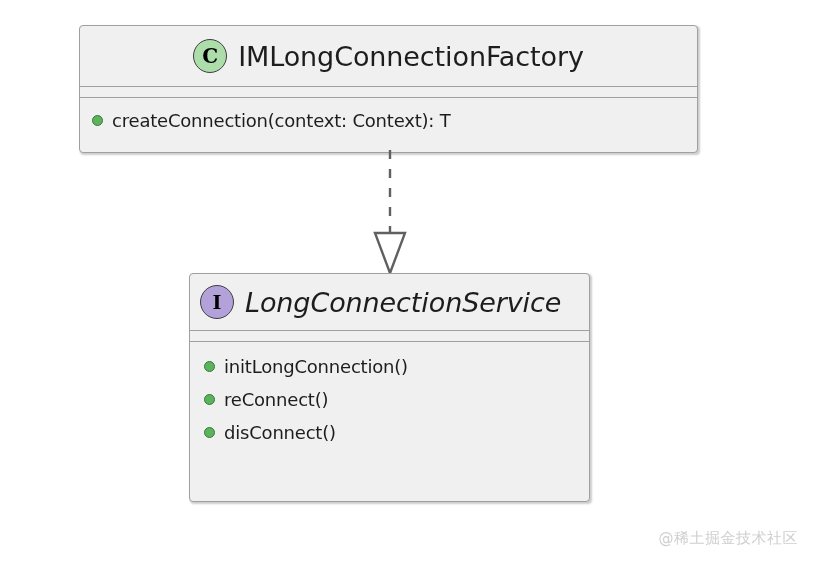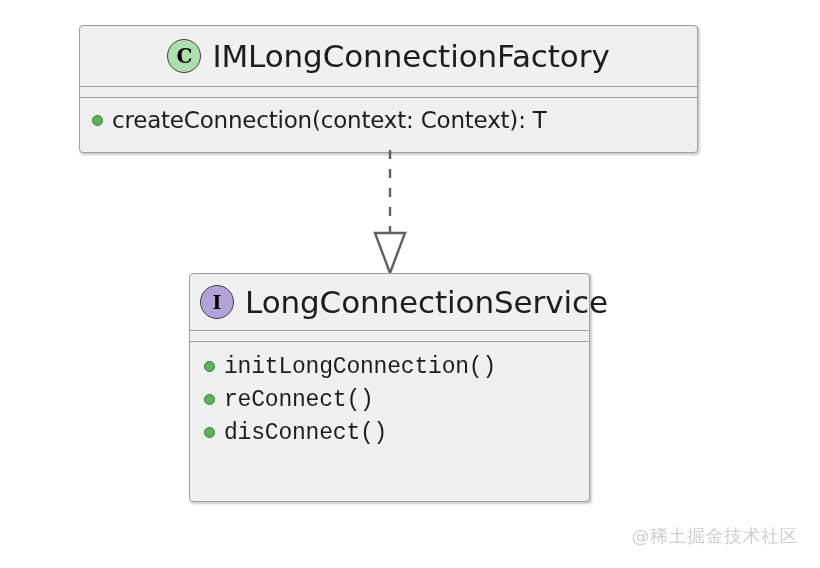--- a/index.html
+++ b/index.html
@@ -60,26 +60,27 @@
     background: #adddab;
     border: 1.6px solid #3f3f3f;
   }
   .type-icon.interface-icon {
     background: #b3a2da;
     border: 1.6px solid #3f3f3f;
     font-size: 19px;
   }
 
   .uml-title {
-    font-size: 31px;
+    font-size: 27px;
     color: #1d1d1d;
     white-space: nowrap;
     letter-spacing: -0.1px;
   }
   .uml-title.italic {
+    font-style: italic;
     text-align: right;
   }
 
   .compartment-sep {
     width: 100%;
     height: 0;
     border-top: 1.6px solid #a0a0a0;
   }
 
   .empty-compartment {
@@ -105,21 +106,21 @@
     height: 11px;
     border-radius: 50%;
     background: #5eb25e;
     border: 1.3px solid #2e7d32;
     box-sizing: border-box;
     flex: 0 0 auto;
     margin-right: 9px;
   }
 
   .member-label {
-    font-size: 23px;
+    font-size: 18px;
     color: #1d1d1d;
     letter-spacing: -0.2px;
   }
 
   
   #factory-box {
     left: 79px;
     top: 25px;
     width: 619px;
     height: 128px;
@@ -142,39 +143,38 @@
     height: 56px;
     justify-content: flex-start;
     padding-left: 10px;
   }
   #service-box .members {
     padding-top: 8px;
   }
   #service-box .member-row {
     height: 33px;
     padding-left: 14px;
-    font-family: Liberation Mono, monospace;
   }
 
   
   .connector {
     position: absolute;
     left: 370px;
     top: 150px;
     width: 40px;
     height: 126px;
     overflow: visible;
   }
 
   
   .watermark {
     position: absolute;
     right: 22px;
     bottom: 20px;
-    font-size: 18px;
+    font-size: 15px;
     color: #cfcfcf;
     letter-spacing: 0.5px;
     white-space: nowrap;
     user-select: none;
   }
 </style>
 </head>
 <body>
 
 <div class="diagram-canvas">

